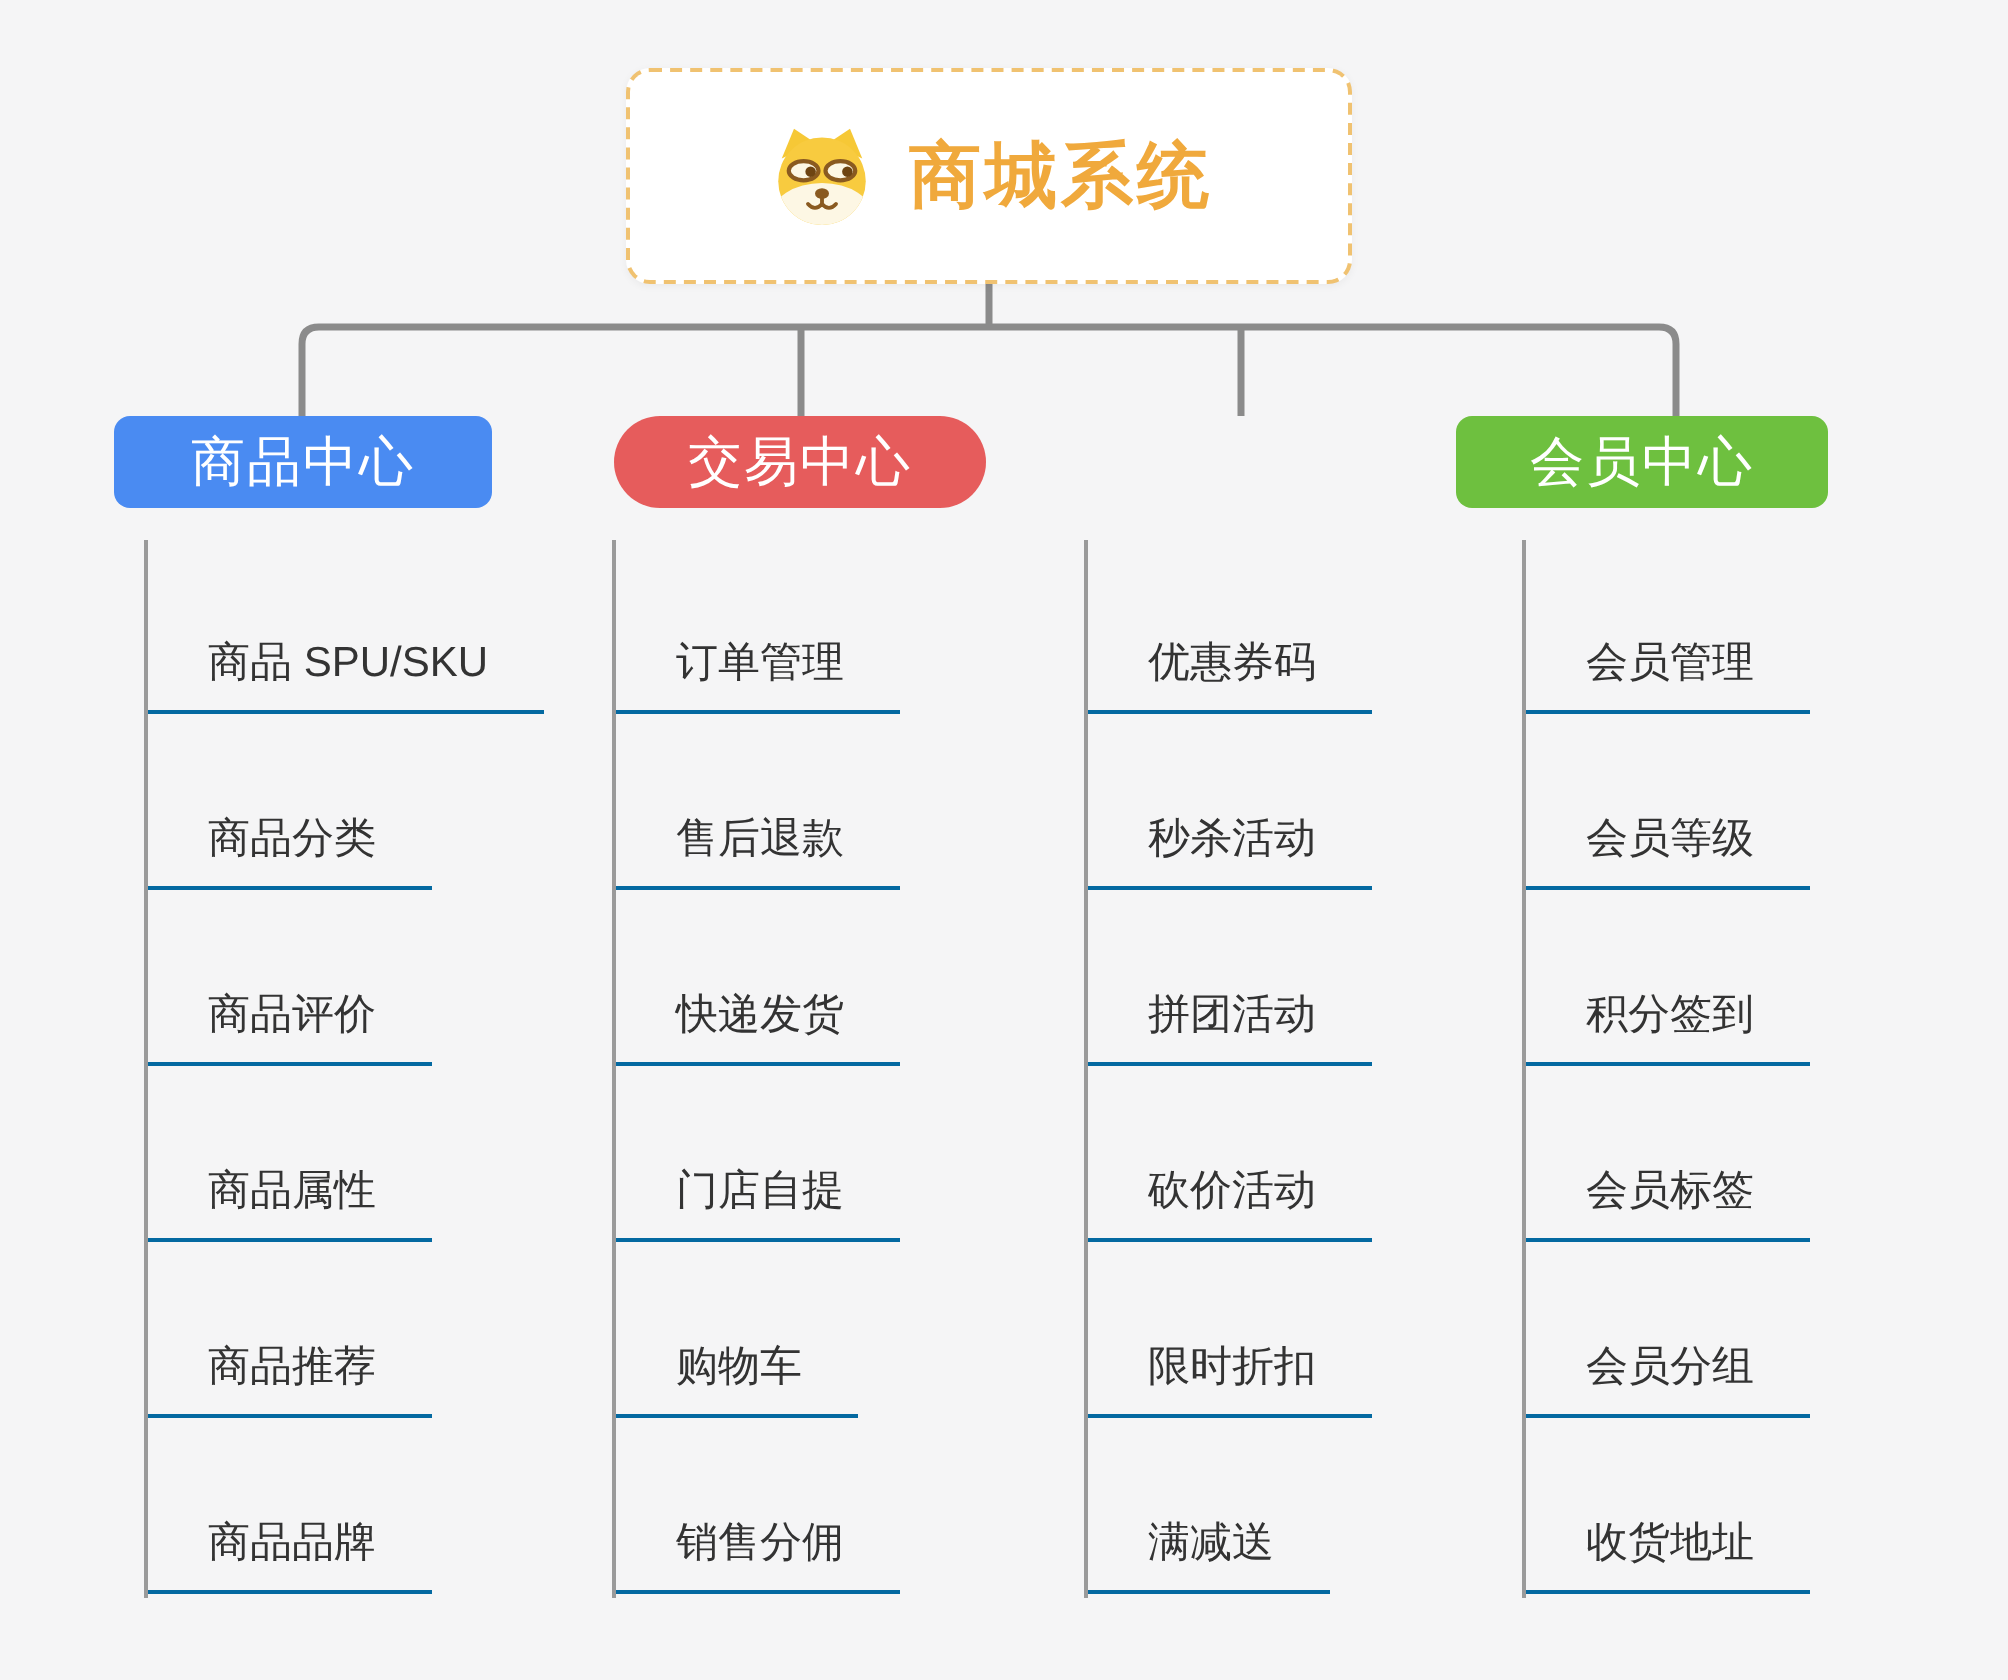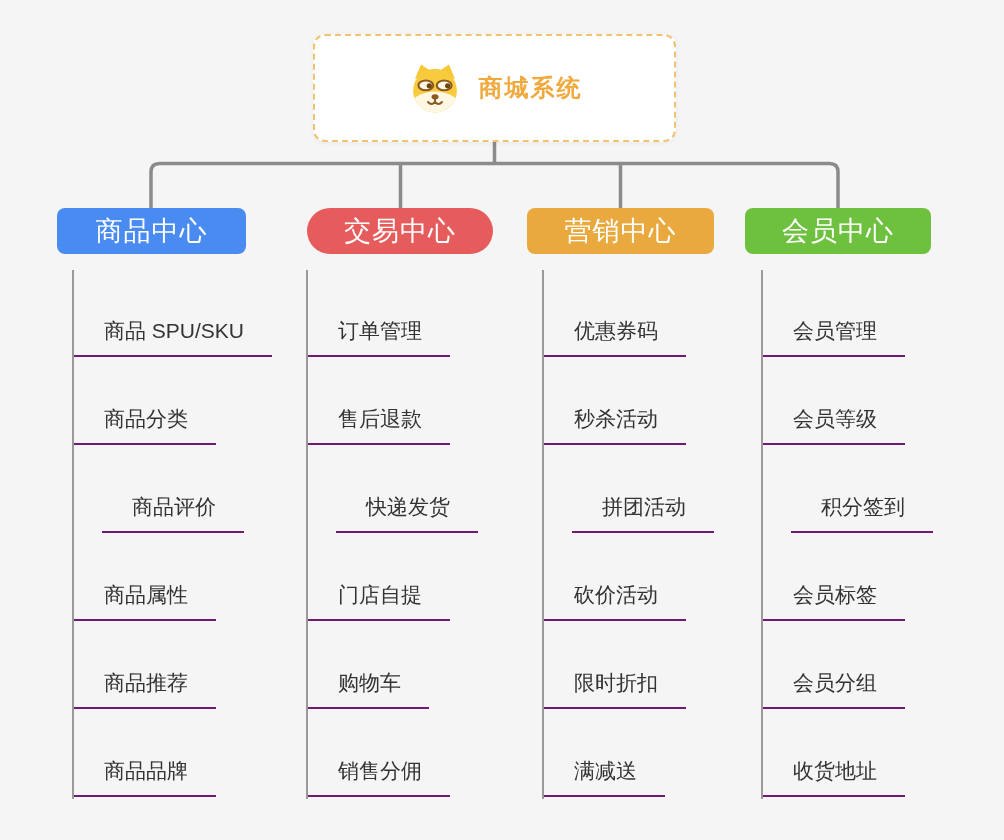--- a/index.html
+++ b/index.html
@@ -22,21 +22,21 @@
     background: #ffffff;
     border: 2px dashed #f0c271;
     border-radius: 12px;
     box-shadow: 0 1px 4px rgba(0,0,0,0.05);
     display: flex; align-items: center; justify-content: center;
     gap: 16px;
     box-sizing: border-box;
     cursor: default;
   }
   .root-title {
-    font-size: 24px;
+    font-size: 36px;
     font-weight: 600;
     color: #f0a93c;
     letter-spacing: 2px;
     white-space: nowrap;
   }
   .dog-icon { width: 56px; height: 56px; flex: 0 0 auto; }
 
   
   .branch-box {
     position: absolute; top: 208px; height: 46px;
@@ -44,46 +44,46 @@
     color: #ffffff;
     font-size: 27px;
     letter-spacing: 1px;
     display: flex; align-items: center; justify-content: center;
     white-space: nowrap;
     cursor: default;
   }
   .b0 { left: 57px;  width: 189px; }
   .b1 { left: 307px; width: 186px; }
   .b2 { left: 527px; width: 187px; }
-  .b3 { left: 745px; width: 186px; text-align: center; }
+  .b3 { left: 728px; width: 186px; text-align: center; }
 
   
   .branch-items {
     position: absolute; top: 270px; height: 529px;
     border-left: 2px solid #9a9a9a;
     width: 0;
   }
   .c0 { left: 72px; }
   .c1 { left: 306px; }
   .c2 { left: 542px; }
   .c3 { left: 761px; }
 
   .leaf {
     position: absolute; left: 0;
     transform: translateY(-100%);
     white-space: nowrap;
     font-size: 21px;
     color: #333333;
     padding: 0 28px 10px 30px;
-    border-bottom: 2px solid #701a75;
+    border-bottom: 2px solid #0369a1;
     cursor: default;
   }
   .leaf:nth-child(1) { top: 87px; }
   .leaf:nth-child(2) { top: 175px; }
-  .leaf:nth-child(3) { top: 263px; margin-left: 28px; }
+  .leaf:nth-child(3) { top: 263px; }
   .leaf:nth-child(4) { top: 351px; }
   .leaf:nth-child(5) { top: 439px; text-align: center; }
   .leaf:nth-child(6) { top: 527px; text-align: right; }
 </style>
 </head>
 <body>
 
 <div class="canvas">
 
   <svg class="connector-svg" width="1004" height="840" viewBox="0 0 1004 840">
@@ -129,21 +129,20 @@
   <div class="branch-box b1" style="background-color: rgb(230, 92, 92); border-radius: 26px;">交易中心</div>
   <div class="branch-items c1">
     <div class="leaf">订单管理</div>
     <div class="leaf">售后退款</div>
     <div class="leaf">快递发货</div>
     <div class="leaf">门店自提</div>
     <div class="leaf">购物车</div>
     <div class="leaf">销售分佣</div>
   </div>
 
-  <div class="branch-box b2" style="background-color: rgb(234, 169, 63);">营销中心</div>
   <div class="branch-items c2">
     <div class="leaf">优惠券码</div>
     <div class="leaf">秒杀活动</div>
     <div class="leaf">拼团活动</div>
     <div class="leaf">砍价活动</div>
     <div class="leaf">限时折扣</div>
     <div class="leaf">满减送</div>
   </div>
 
   <div class="branch-box b3" style="background-color: rgb(110, 192, 63);">会员中心</div>

